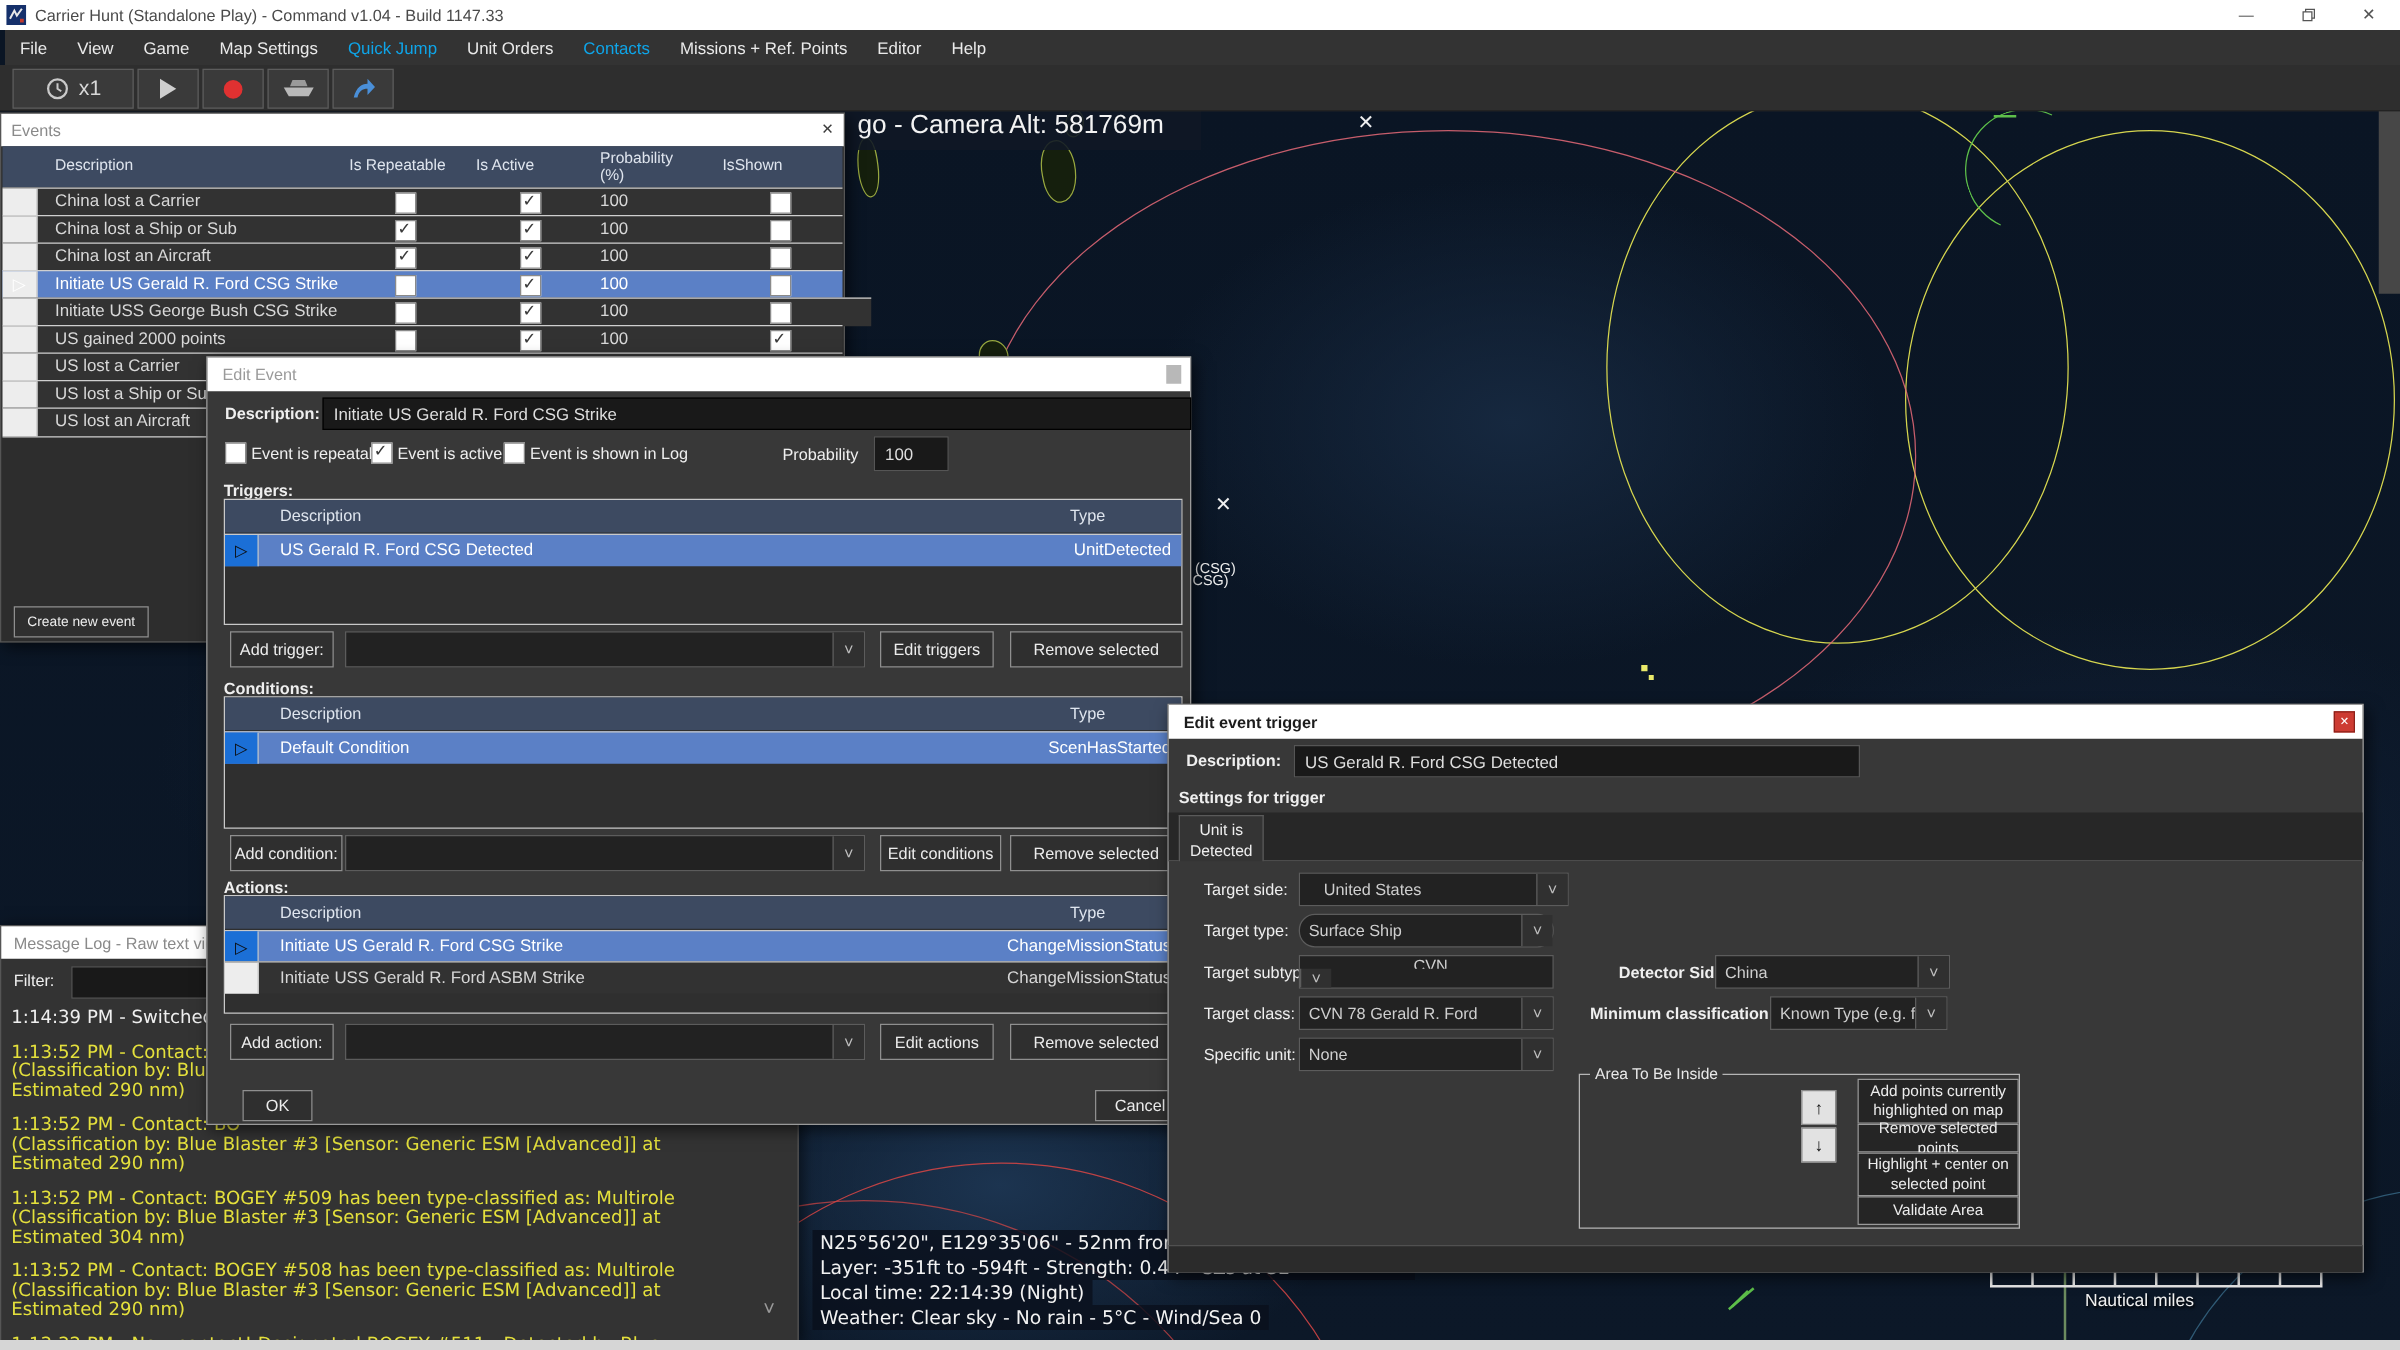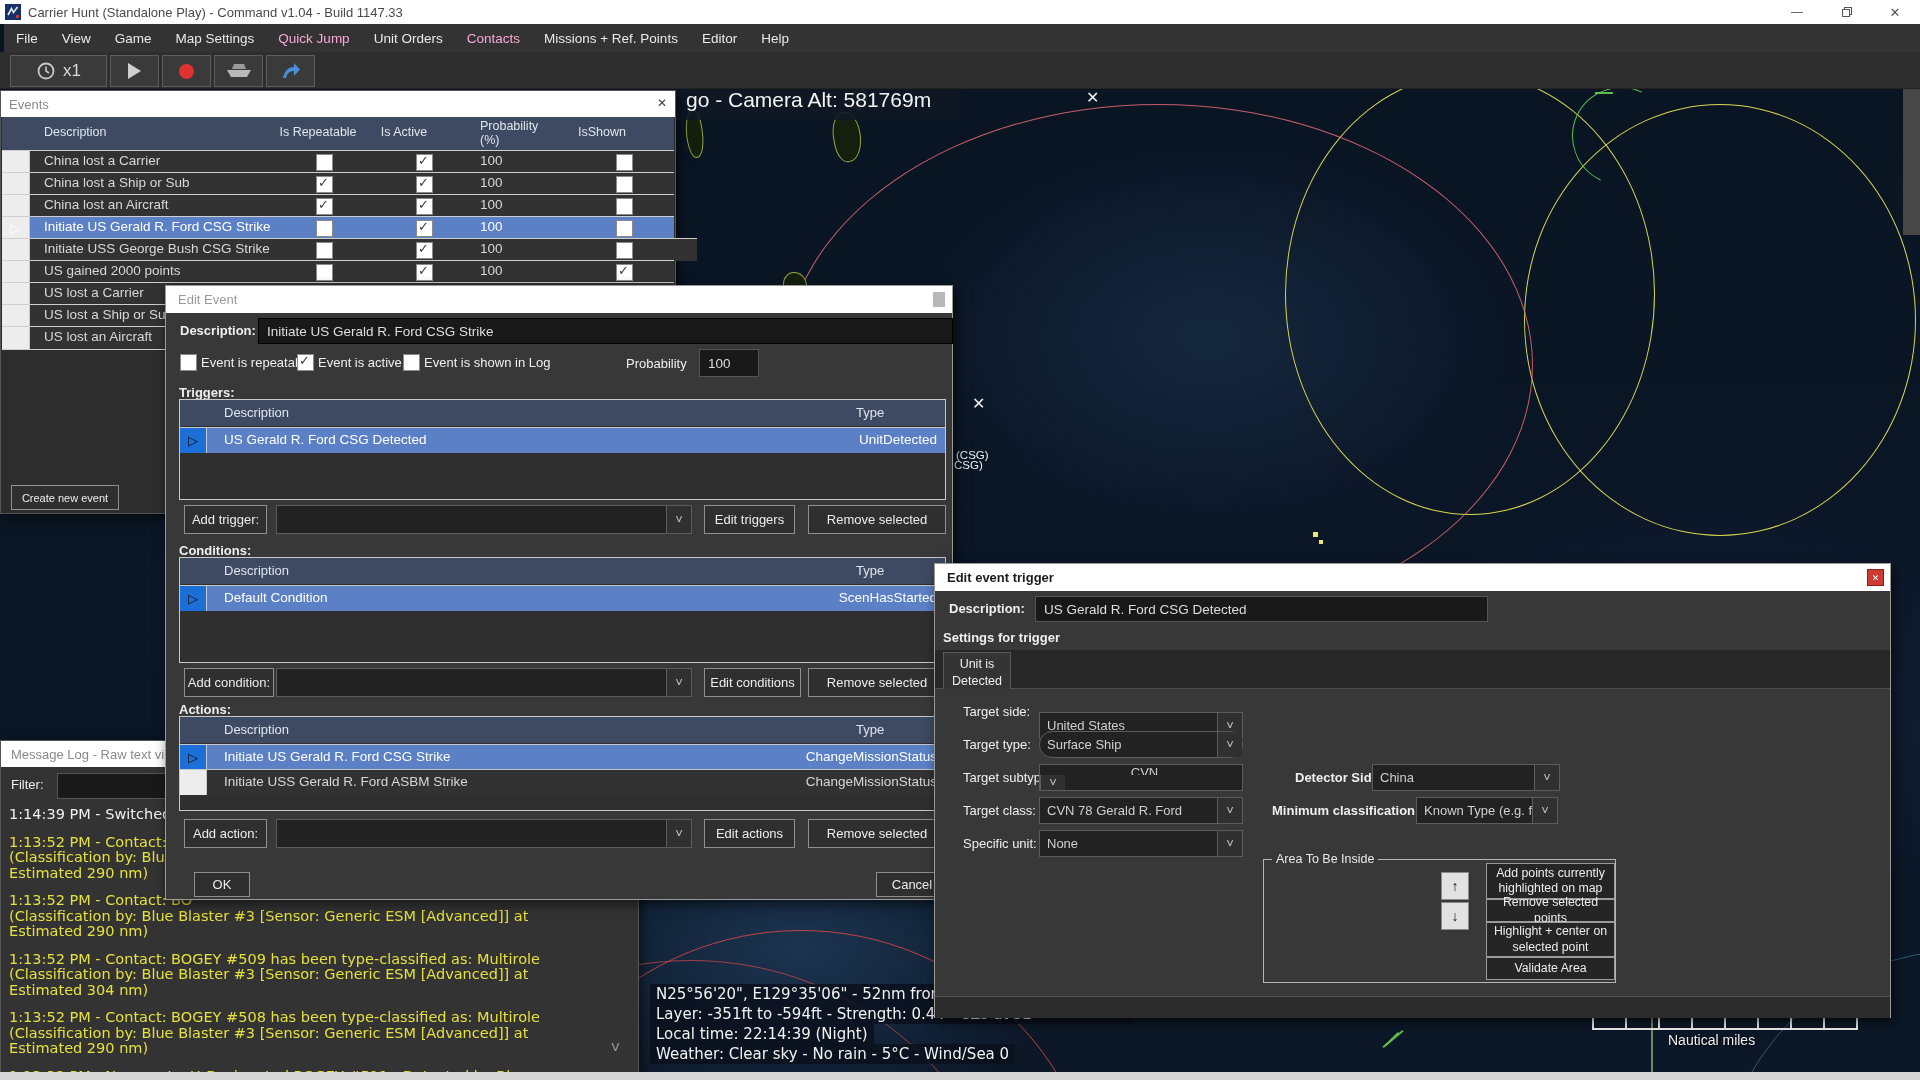--- a/index.html
+++ b/index.html
@@ -5,21 +5,21 @@
   html,body{margin:0;padding:0;}
   body{width:1920px;height:1080px;overflow:hidden;position:relative;background:#0a1524;
        font-family:"Liberation Sans","DejaVu Sans",sans-serif;}
 
   
   #titlebar{position:absolute;left:0;top:0;width:1920px;height:24px;background:#fff;z-index:60;display:flex;align-items:center;}
   #titlebar .ttext{color:#4a4a4a;font-size:13px;margin-left:7px;}
   .winctl{position:absolute;top:0;width:46px;height:24px;display:flex;align-items:center;justify-content:center;color:#555;font-size:12px;}
   #menubar{position:absolute;left:4px;top:24px;width:1916px;height:28px;background:#333;z-index:60;display:flex;align-items:center;}
   .menuitem{color:#eaeaea;font-size:13.5px;padding:0 12px;height:28px;display:flex;align-items:center;}
-  .menuitem.disabled{color:#f9a8d4;}
+  .menuitem.disabled{color:#0ea5e9;}
   #toolbar{position:absolute;left:0;top:52px;width:1920px;height:36px;background:#2e2e2e;z-index:60;border-bottom:1px solid #222;}
   .toolbtn{position:absolute;top:3px;height:30px;background:#3a3a3a;border:1px solid #5c5c5c;display:flex;align-items:center;justify-content:center;gap:7px;}
 
   
   #map{position:absolute;left:0;top:88px;width:1920px;height:992px;overflow:hidden;z-index:0;
     background:
       radial-gradient(420px 280px at 1210px 250px,#16283f 0%,rgba(22,40,63,0) 70%),
       radial-gradient(520px 320px at 1700px 620px,#122138 0%,rgba(18,33,56,0) 70%),
       radial-gradient(400px 240px at 800px 860px,#1c3450 0%,rgba(26,49,71,0) 70%),
       radial-gradient(320px 220px at 350px 520px,#0f1d30 0%,rgba(15,29,48,0) 70%),
@@ -375,21 +375,21 @@
 
   <span class="lbl b" style="left:8px;top:66px;">Settings for trigger</span>
   <div style="position:absolute;left:0;top:86px;width:955px;height:38px;background:#272727;border-bottom:1px solid #4c4c4c;"></div>
   <div style="position:absolute;left:8px;top:88px;width:68px;height:37px;background:#343434;
        border:1px solid #5a5a5a;border-bottom:none;color:#eee;font-size:12.5px;text-align:center;line-height:1.35;box-sizing:border-box;padding-top:3px;">
     <div>Unit is</div>
     <div>Detected</div>
   </div>
 
   <span class="lbl" style="left:28px;top:140px;">Target side:</span>
-  <div class="combo" style="left:104px;top:148px;width:202px;height:25px;">
+  <div class="combo" style="left:104px;top:134px;width:202px;height:25px;padding-left:12px;">
     <span class="cval">United States</span>
     <span class="arrow">˅</span>
   </div>
   <span class="lbl" style="left:28px;top:173px;">Target type:</span>
   <div class="combo" style="left:104px;top:167px;width:202px;height:25px;border-radius:13px;">
     <span class="cval">Surface Ship</span>
     <span class="arrow">˅</span>
   </div>
   <span class="lbl" style="left:28px;top:206px;">Target subtype:</span>
   <div class="combo" style="left:104px;top:200px;width:202px;height:25px;flex-direction:column;">

